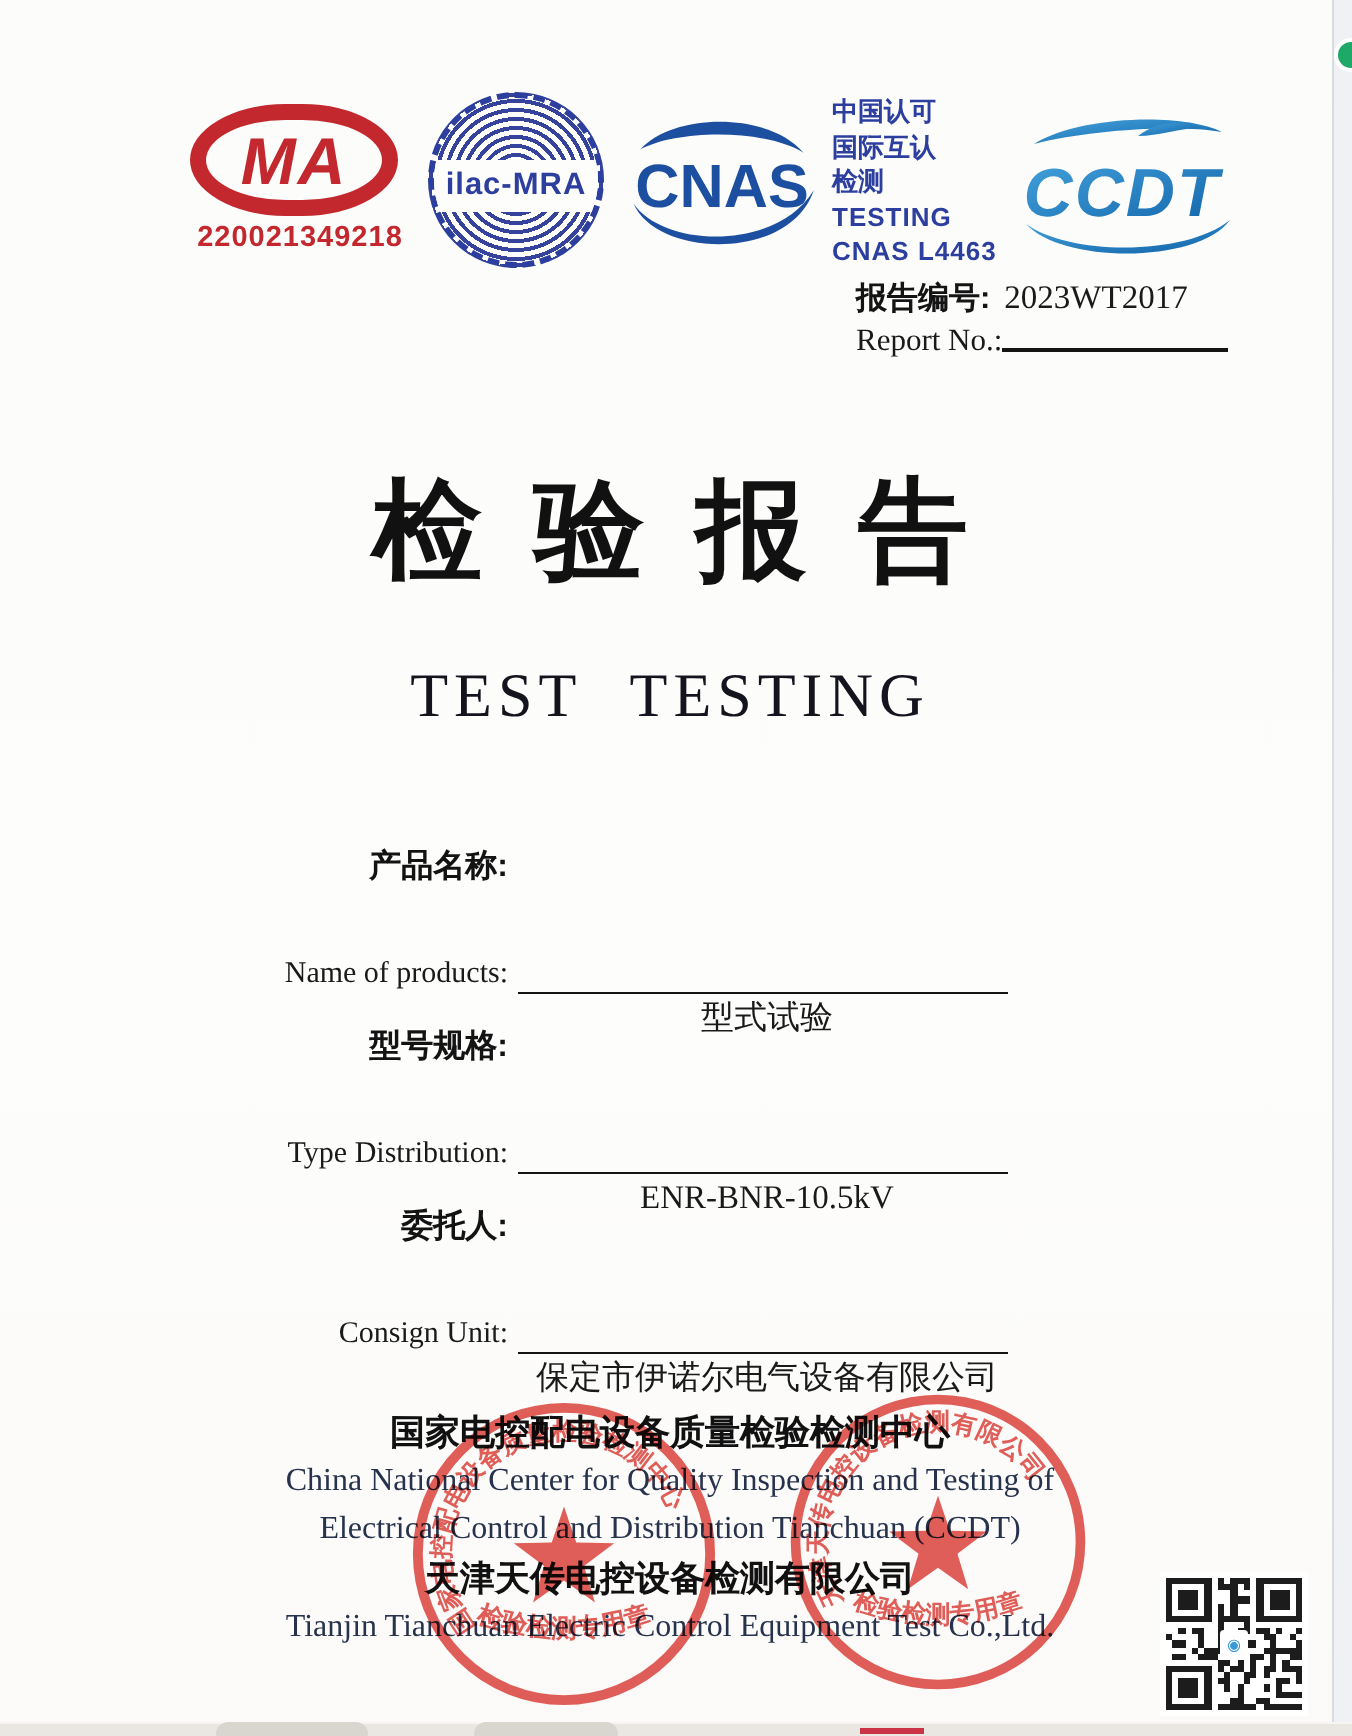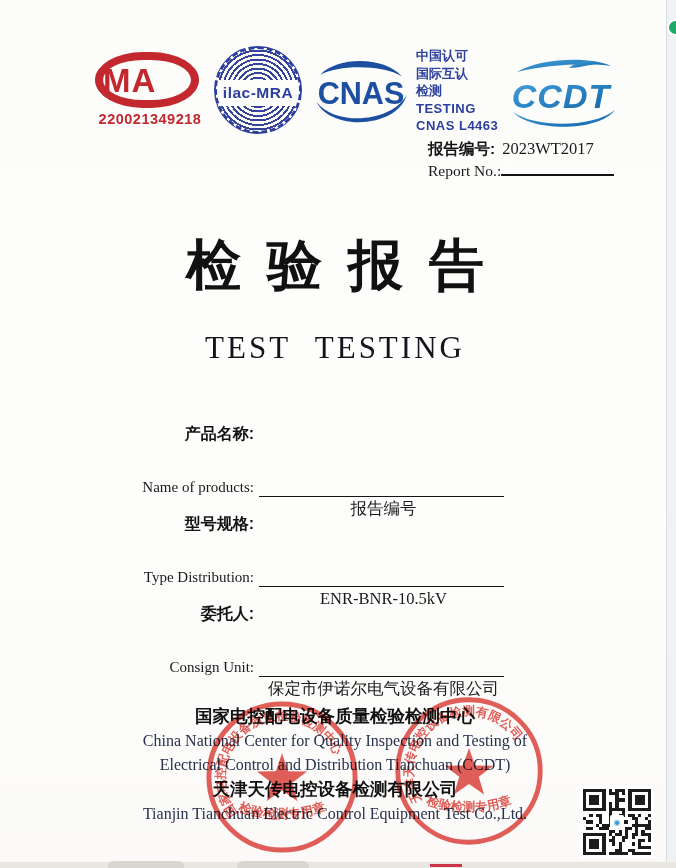--- a/index.html
+++ b/index.html
@@ -9,21 +9,21 @@
 
   
   .right-strip { position:absolute; top:0; right:0; width:10px; height:868px;
     background:#eff1f4; border-left:1px solid #d9dcdf; }
   .green-dot { position:absolute; top:19px; right:-8px; width:17px; height:17px;
     border-radius:50%; background:#1fa968; border:2px solid #fff; }
 
   
   .cma { position:absolute; left:95px; top:52px; width:110px; text-align:center; }
   .cma-oval { width:104px; height:56px; border:8px solid #c2282d; border-radius:46%/50%;
-    display:flex; align-items:center; justify-content:flex-start; }
+    display:flex; align-items:center; justify-content:center;font-style:italic; }
   .cma-letters { font-weight:700; font-size:33px; color:#c2282d; letter-spacing:1px; line-height:1; }
   .cma-number { margin-top:3px; font-weight:700; font-size:14.5px; color:#c2282d; letter-spacing:0.5px; }
 
   .ilac { position:absolute; left:214px; top:46px; width:88px; height:88px; border-radius:50%;
     border:3px dashed #2c3e9e;
     background:repeating-radial-gradient(circle at 50% 50%, #fdfdfb 0 2.5px, #35439c 2.5px 4.5px);
     overflow:hidden; }
   .ilac-band { position:absolute; left:-4px; right:-4px; top:31px; height:26px; background:#fdfdfb;
     display:flex; align-items:center; justify-content:center; }
   .ilac-text { font-weight:700; font-size:15.5px; color:#2c3e9e; letter-spacing:0.5px; }
@@ -148,21 +148,21 @@
   <div class="title-zh">检验报告</div>
   <div class="title-en">TEST TESTING</div>
 
   <div class="fields">
     <div class="field">
       <div class="f-labels">
         <div class="f-zh">产品名称:</div>
         <div class="f-en">Name of products:</div>
       </div>
       <div class="f-linecell">
-        <div class="f-value">报告编号</div>
+        <div class="f-value">型式试验</div>
         <div class="f-underline"></div>
       </div>
     </div>
     <div class="field">
       <div class="f-labels">
         <div class="f-zh">型号规格:</div>
         <div class="f-en">Type Distribution:</div>
       </div>
       <div class="f-linecell">
         <div class="f-value">ENR-BNR-10.5kV</div>

